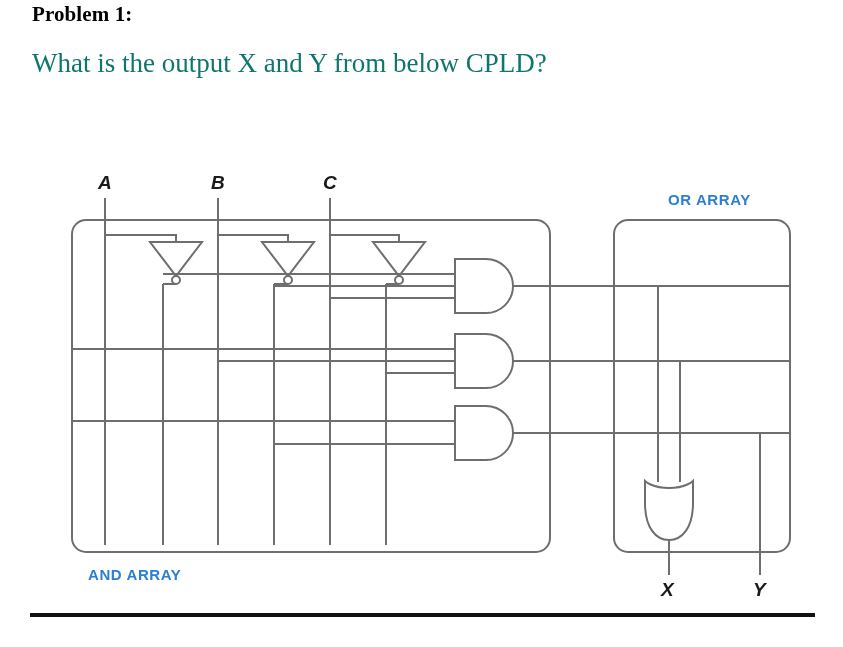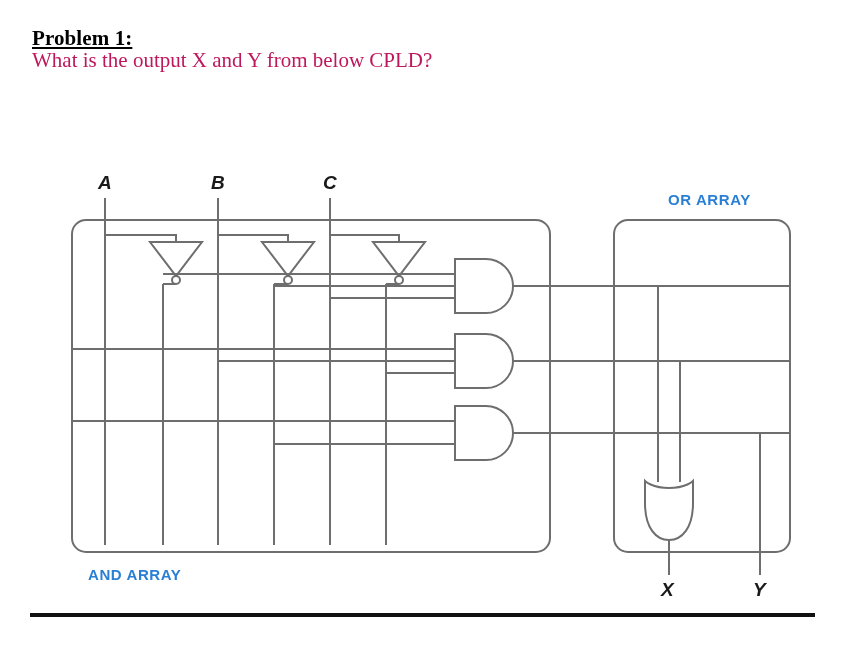--- a/index.html
+++ b/index.html
@@ -18,33 +18,31 @@
 
   
   .problem-heading {
     position: absolute;
     left: 32px;
     top: 2px;
     font-family: "Liberation Serif", "DejaVu Serif", serif;
     font-size: 21px;
     font-weight: bold;
     color: #000000;
-    text-decoration: underline;
     letter-spacing: 0.1px;
     white-space: nowrap;
-    margin-top: 24px;
   }
   .problem-question {
     position: absolute;
     left: 32px;
     top: 48px;
     font-family: "Liberation Serif", "DejaVu Serif", serif;
-    font-size: 21px;
+    font-size: 27px;
     font-weight: normal;
-    color: #be185d;
+    color: #0f766e;
     white-space: nowrap;
   }
 
   
   #figure {
     position: absolute;
     left: 0;
     top: 0;
     width: 843px;
     height: 647px;

